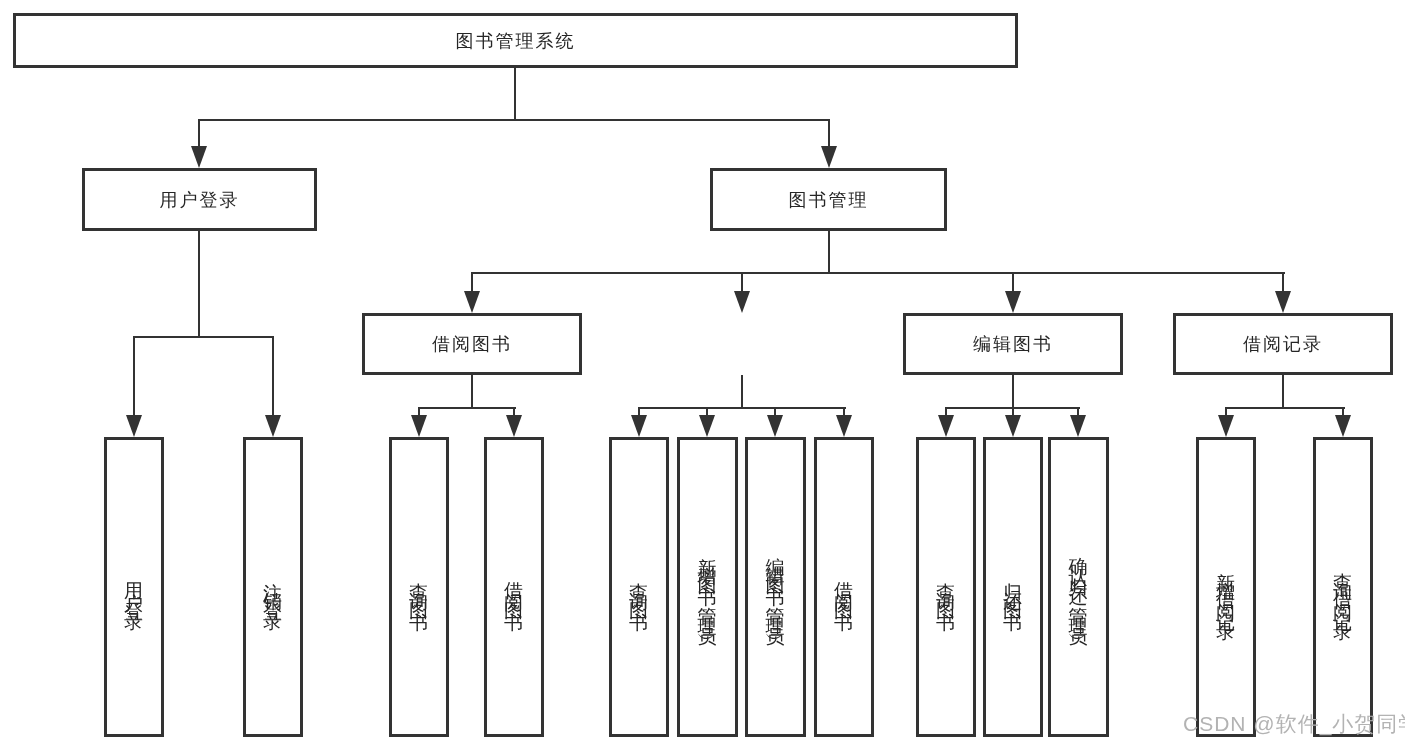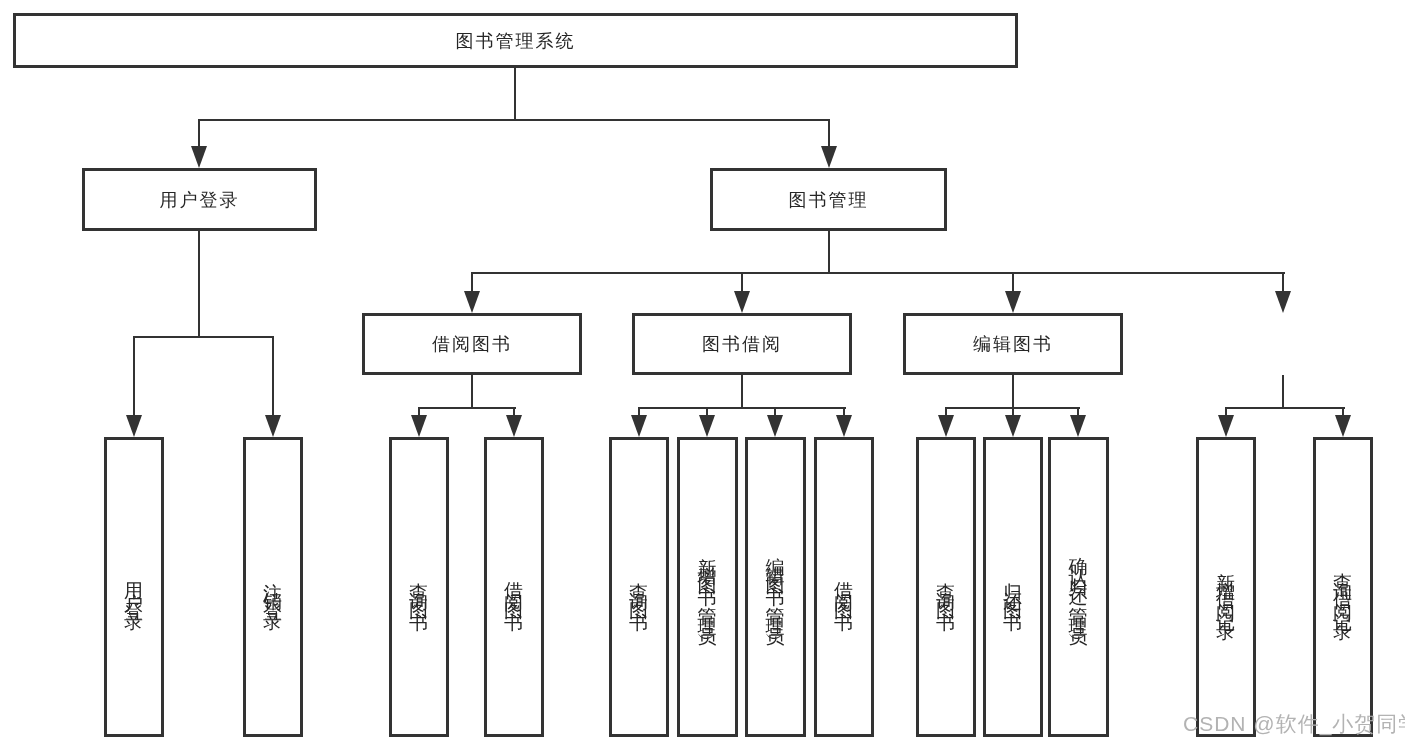--- a/index.html
+++ b/index.html
@@ -111,25 +111,25 @@
   <div class="vl" style="left:741px; top:272px; height:21px;"></div>
   <div class="ar" style="left:734px; top:291px;"></div>
   <div class="vl" style="left:1012px; top:272px; height:21px;"></div>
   <div class="ar" style="left:1005px; top:291px;"></div>
   <div class="vl" style="left:1282px; top:272px; height:21px;"></div>
   <div class="ar" style="left:1275px; top:291px;"></div>
 
   <div class="box" style="left:362px; top:313px; width:220px; height:62px;">
     <span>借阅图书</span>
   </div>
-  <div class="box" style="left:632px; top:313px; width:220px; height:62px;">
-    <span>图书借阅</span>
-  </div>
   <div class="box" style="left:903px; top:313px; width:220px; height:62px;">
     <span>编辑图书</span>
+  </div>
+  <div class="box" style="left:1173px; top:313px; width:220px; height:62px;">
+    <span>借阅记录</span>
   </div>
 
   <div class="vl" style="left:471px; top:375px; height:34px;"></div>
   <div class="hl" style="left:418px; top:407px; width:98px;"></div>
   <div class="vl" style="left:418px; top:407px; height:10px;"></div>
   <div class="ar" style="left:411px; top:415px;"></div>
   <div class="vl" style="left:513px; top:407px; height:10px;"></div>
   <div class="ar" style="left:506px; top:415px;"></div>
 
   <div class="vl" style="left:741px; top:375px; height:34px;"></div>

